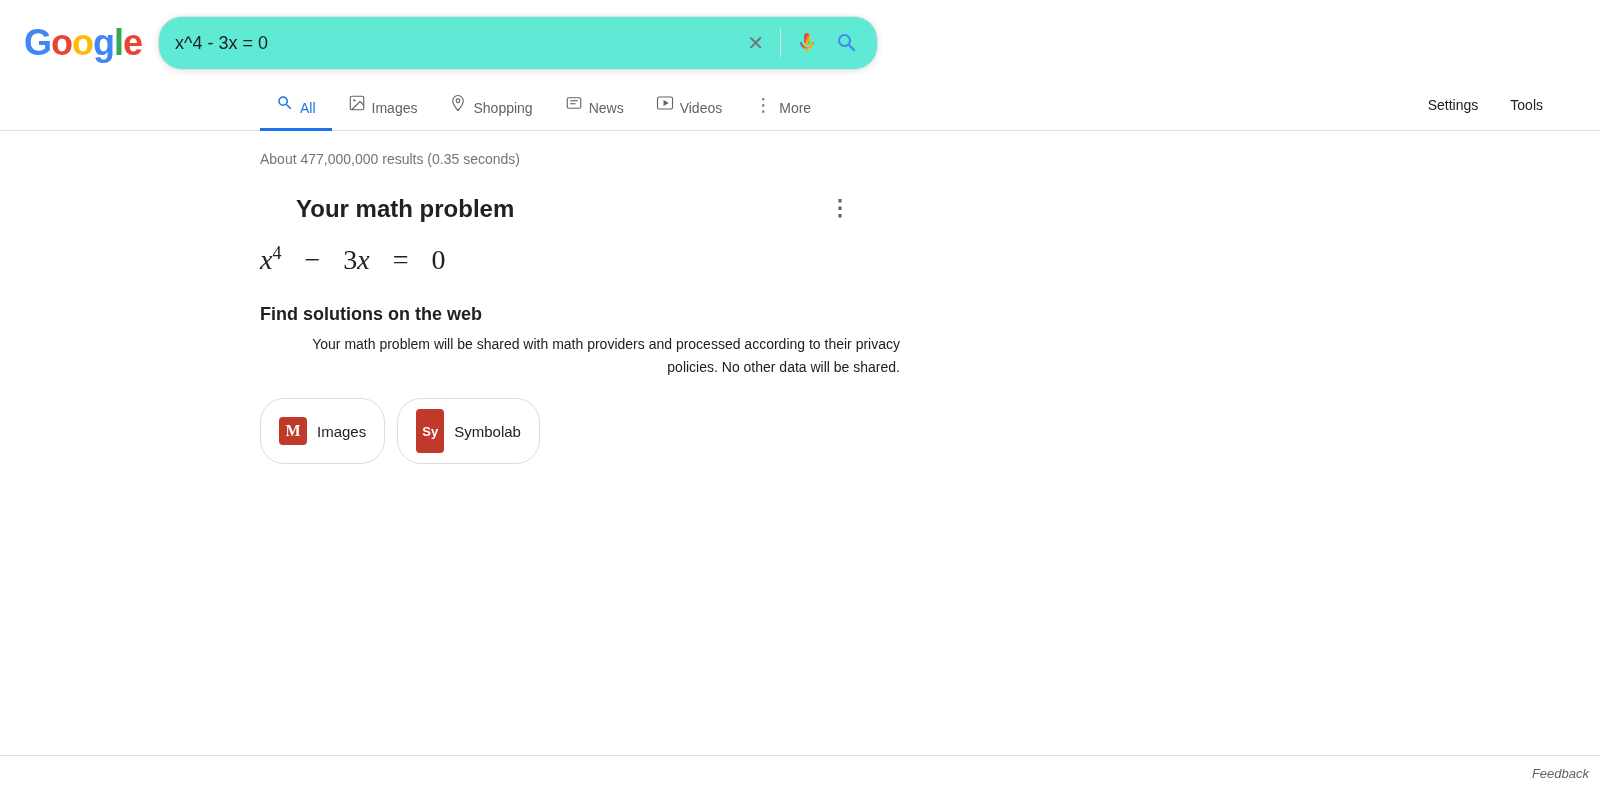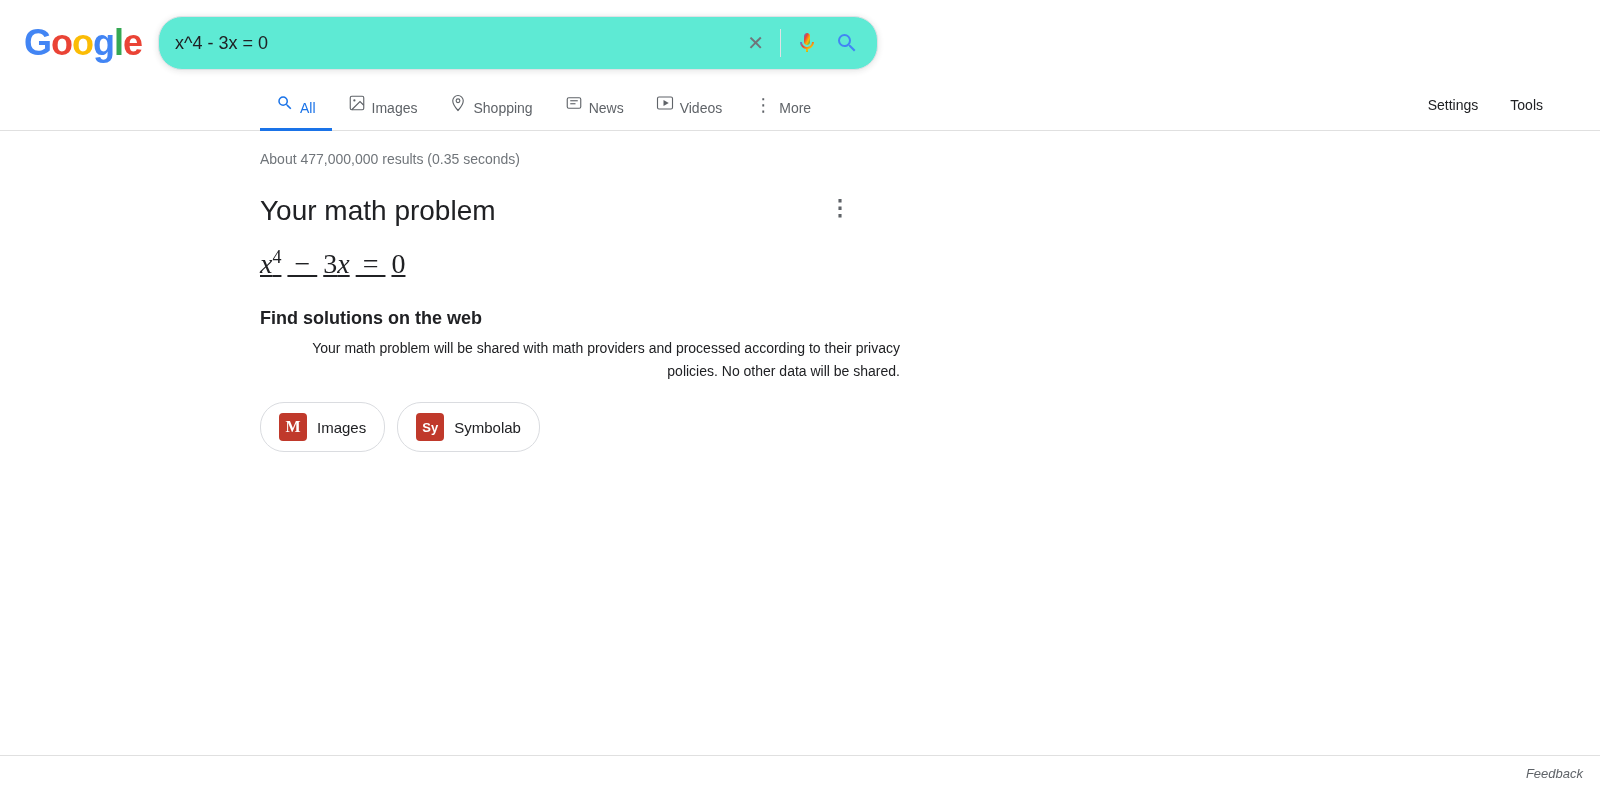--- a/index.html
+++ b/index.html
@@ -165,35 +165,35 @@
       right: 48px;
       top: 8px;
       color: #5f6368;
       font-size: 22px;
       cursor: pointer;
       font-weight: bold;
       letter-spacing: 1px;
     }
 
     .math-title {
-      font-size: 28px;
-      font-weight: 400;
+      font-size: 24px;
+      font-weight: 700;
       color: #202124;
       margin-bottom: 20px;
+      margin-left: 36px;
     }
 
     .math-equation {
       font-size: 28px;
       font-family: "Times New Roman", Times, serif;
       color: #202124;
       margin-bottom: 28px;
       display: flex;
       align-items: baseline;
-      gap: 6px;
-      text-decoration: underline;
+      gap: 16px;
     }
 
     .math-x { font-style: italic; }
     .math-sup { font-size: 18px; vertical-align: super; font-style: normal; }
 
     .find-solutions-title {
       font-size: 18px;
       font-weight: 700;
       color: #202124;
       margin-bottom: 8px;
@@ -238,39 +238,39 @@
       align-items: center;
       justify-content: center;
       color: #fff;
       font-weight: bold;
       font-size: 16px;
       font-family: serif;
     }
 
     .provider-icon-sy {
       width: 28px;
-      height: 28px;
+      height: 44px;
       background: #c0392b;
       border-radius: 4px;
       display: flex;
       align-items: center;
       justify-content: center;
       color: #fff;
       font-weight: bold;
       font-size: 13px;
       font-family: sans-serif;
     }
 
     
     .bottom-bar {
       position: fixed;
       bottom: 0;
       left: 0;
       right: 0;
-      padding: 10px 17px;
+      padding: 10px 11px;
       border-top: 1px solid #e0e0e0;
       display: flex;
       justify-content: flex-end;
       background: #fff;
     }
 
     .feedback-link {
       font-size: 13px;
       font-style: italic;
       color: #5f6368;

